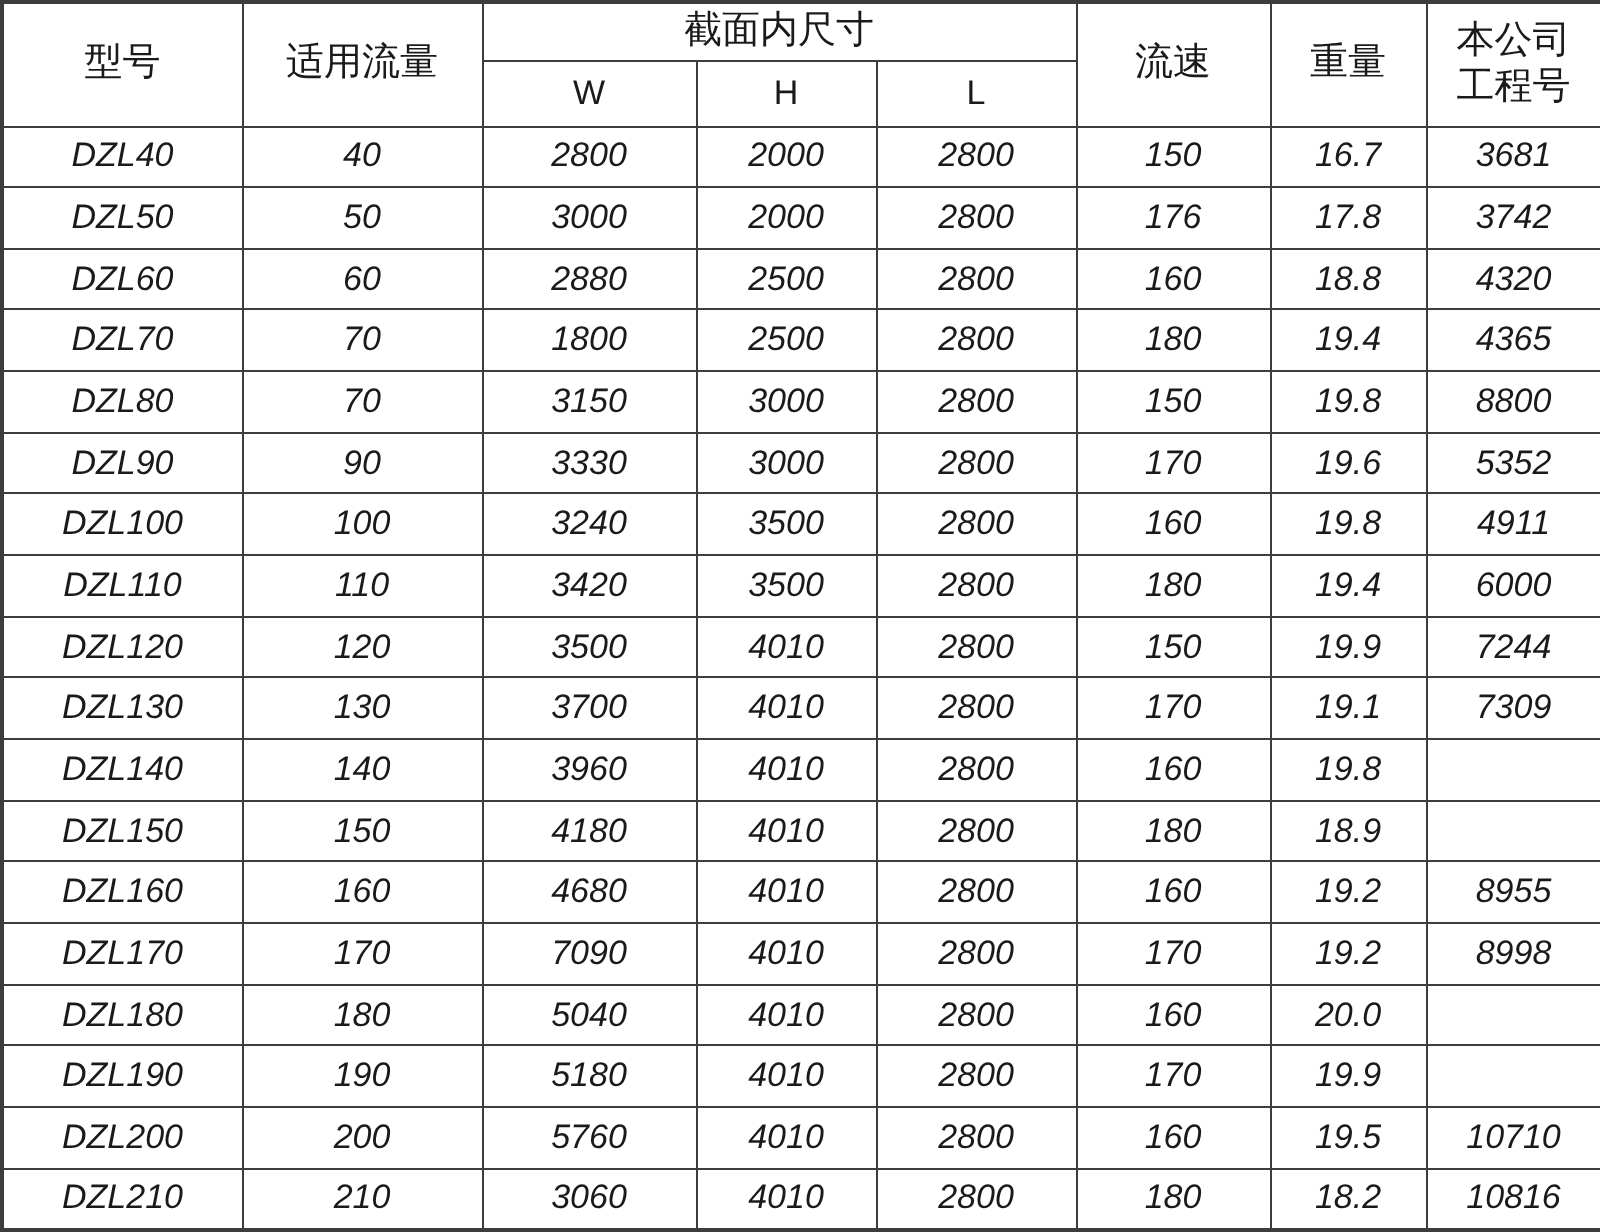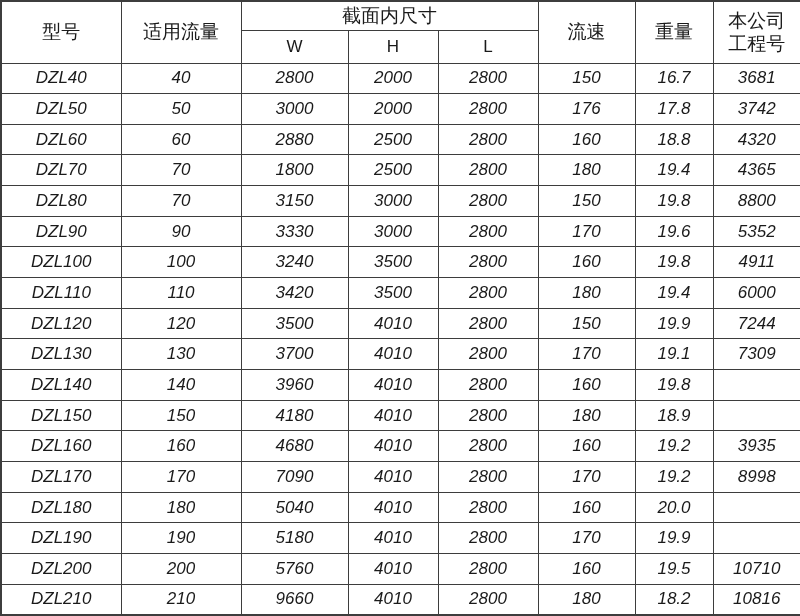--- a/index.html
+++ b/index.html
@@ -203,21 +203,21 @@
           <td></td>
         </tr>
         <tr>
           <td>DZL160</td>
           <td>160</td>
           <td>4680</td>
           <td>4010</td>
           <td>2800</td>
           <td>160</td>
           <td>19.2</td>
-          <td>3935</td>
+          <td>8955</td>
         </tr>
         <tr>
           <td>DZL170</td>
           <td>170</td>
           <td>7090</td>
           <td>4010</td>
           <td>2800</td>
           <td>170</td>
           <td>19.2</td>
           <td>8998</td>
@@ -248,21 +248,21 @@
           <td>5760</td>
           <td>4010</td>
           <td>2800</td>
           <td>160</td>
           <td>19.5</td>
           <td>10710</td>
         </tr>
         <tr>
           <td>DZL210</td>
           <td>210</td>
-          <td>9660</td>
+          <td>3060</td>
           <td>4010</td>
           <td>2800</td>
           <td>180</td>
           <td>18.2</td>
           <td>10816</td>
         </tr>
       </tbody>
   </table>
 </div>
 

